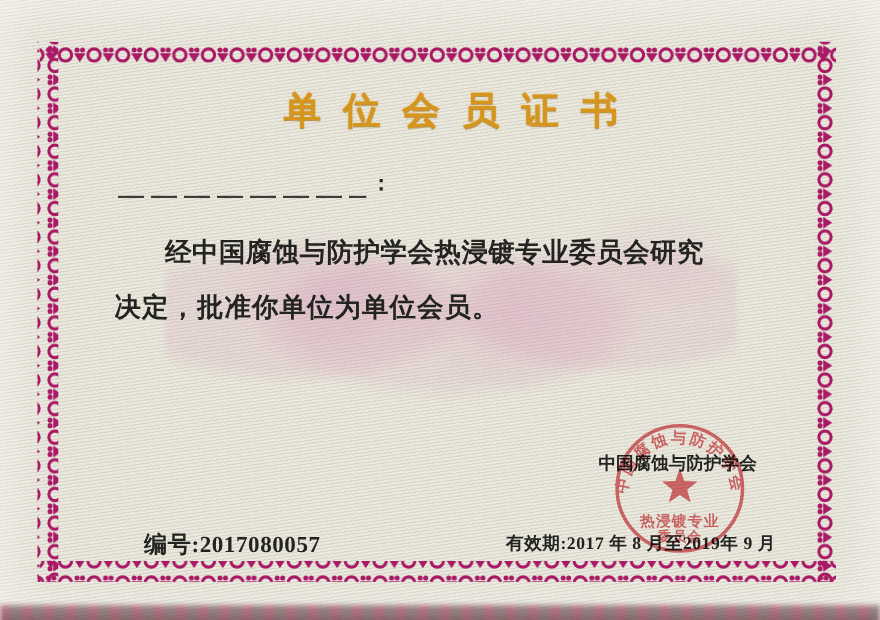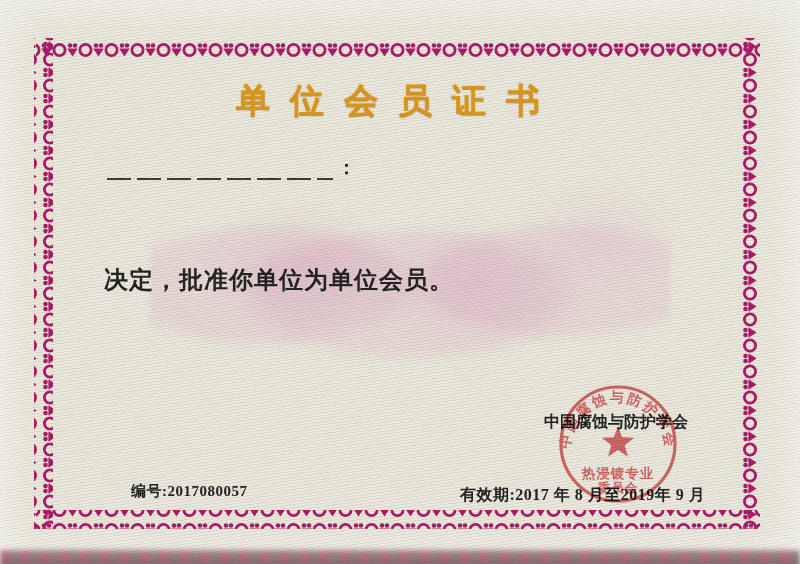--- a/index.html
+++ b/index.html
@@ -25,37 +25,38 @@
       radial-gradient(ellipse 46% 42% at 22% 48%, rgba(208,126,170,.14) 55%, transparent 70%),
       radial-gradient(ellipse 50% 46% at 50% 52%, rgba(208,126,170,.12) 55%, transparent 70%),
       radial-gradient(ellipse 44% 40% at 79% 46%, rgba(208,126,170,.13) 55%, transparent 70%);
     filter:blur(2px);
   }
   .title{
     position:absolute;left:0;top:78px;width:776px;margin:0;text-align:center;z-index:1;
     font-size:34px;font-weight:bold;letter-spacing:20px;text-indent:20px;
     color:#d6961d;
     text-shadow:0 1px 1px rgba(140,85,5,.55), 0 0 2px rgba(232,176,70,.65);
+    padding-left:22px;
   }
   .txt{position:absolute;z-index:1;color:#232321;line-height:1.25;white-space:nowrap;}
   .recipient-name{left:110px;top:149px;font-size:16px;font-weight:bold;letter-spacing:.5px;}
   .recipient-underline{
     position:absolute;left:107px;top:178px;width:226px;height:2px;z-index:1;
     background:repeating-linear-gradient(90deg,#3b3b38 0 24px, transparent 24px 30px);
   }
   .recipient-colon{left:337px;top:156px;font-size:19px;font-weight:bold;}
   .body-line1{left:150px;top:215px;font-size:24px;font-weight:bold;letter-spacing:.5px;}
   .body-line2{left:104px;top:265px;font-size:24px;font-weight:bold;letter-spacing:1px;}
   .body-line3{left:157px;top:333px;font-size:24px;font-weight:bold;letter-spacing:2px;}
   .issuer{
     position:absolute;left:534px;top:411px;width:164px;z-index:1;text-align:center;
     color:#232321;font-weight:bold;font-size:16px;line-height:21px;white-space:nowrap;
   }
   .issuer .date{font-size:15px;letter-spacing:2px;}
-  .serial{left:131px;top:482px;font-size:15px;font-weight:bold;letter-spacing:.5px;}
+  .serial{left:131px;top:482px;font-size:21px;font-weight:bold;letter-spacing:.5px;}
   .validity{left:460px;top:485px;font-size:16px;font-weight:bold;letter-spacing:.5px;}
   .stamp{
     position:absolute;left:556px;top:382px;width:124px;height:124px;z-index:3;
     color:#d84f56;opacity:.82;mix-blend-mode:multiply;
     font-family:"Liberation Serif","DejaVu Serif",serif;font-weight:bold;
   }
   .photo-edge{
     position:absolute;left:0;right:0;bottom:-4px;height:18px;z-index:4;
     background:
       linear-gradient(180deg, rgba(110,80,80,0) 0%, rgba(90,55,60,.45) 80%),
@@ -89,20 +90,21 @@
     <rect x="36" y="510" width="724" height="19" fill="url(#chainH)"></rect>
     <rect x="34" y="38" width="19" height="491" fill="url(#chainV)"></rect>
     <rect x="741" y="38" width="19" height="491" fill="url(#chainV)"></rect>
   </svg>
 
   <h1 class="title">单位会员证书</h1>
 
   <div class="recipient-underline"></div>
   <span class="txt recipient-colon">：</span>
 
+  <span class="txt body-line1">经中国腐蚀与防护学会热浸镀专业委员会研究</span>
   <span class="txt body-line2">决定，批准你单位为单位会员。</span>
 
   <div class="issuer">
     <div>中国腐蚀与防护学会</div>
   </div>
 
   <svg class="stamp" viewBox="0 0 124 124" aria-hidden="true">
     <defs>
       <path id="arcPath" d="M 16 82 A 48 48 0 1 1 108 82" fill="none"></path>
     </defs>

